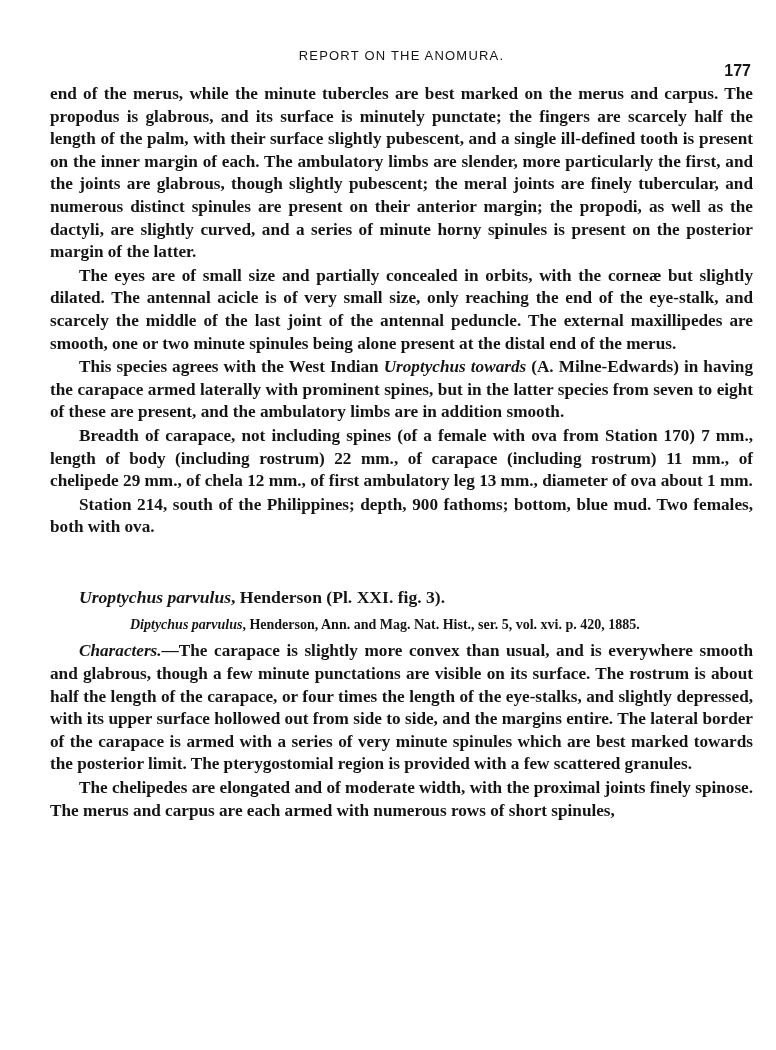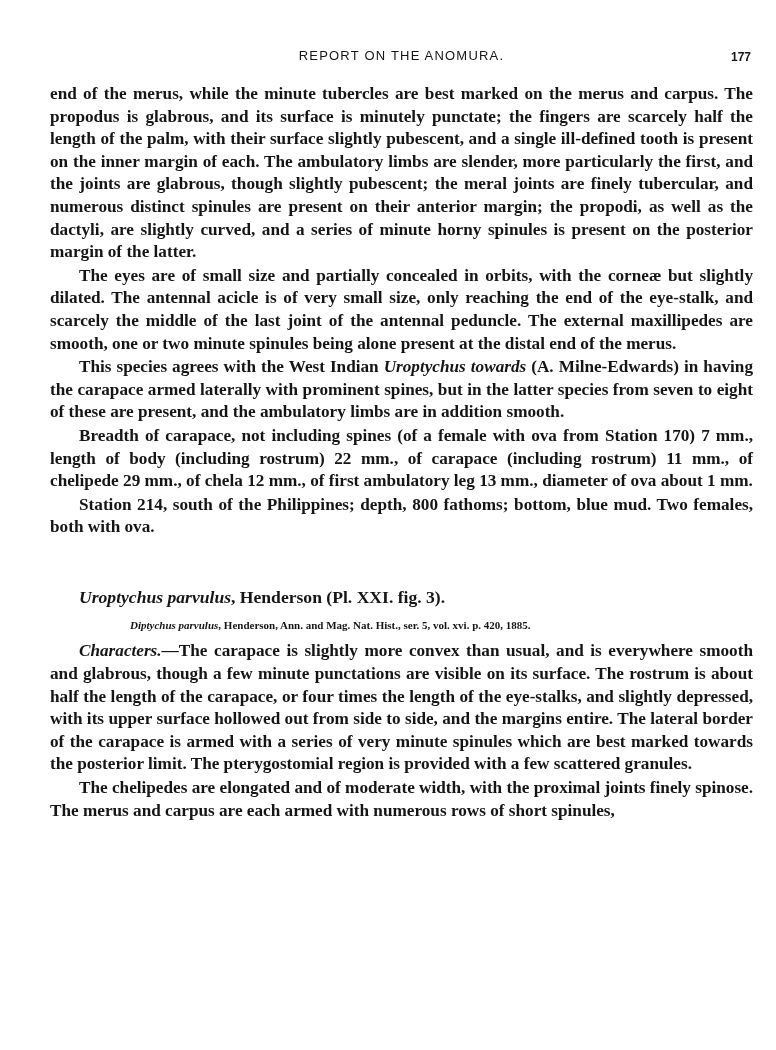--- a/index.html
+++ b/index.html
@@ -34,22 +34,22 @@
       left: 0;
       right: 0;
       text-align: center;
       font-size: 13px;
       letter-spacing: 1.2px;
       top: 2px;
     }
     .page-number {
       position: absolute;
       right: 2px;
-      top: 4px;
-      font-size: 12px;
+      top: 16px;
+      font-size: 16px;
       font-weight: bold;
     }
     .body-text {
       position: absolute;
       top: 83px;
       left: 0;
       width: 703px;
       font-family: "Liberation Serif", "DejaVu Serif", serif;
       font-size: 17.2px;
       line-height: 22.6px;
@@ -67,21 +67,21 @@
     .species-heading {
       margin-top: 47px !important;
       text-indent: 29px;
       font-size: 17.6px;
       text-align: left;
     }
     .synonymy {
       margin: 8px 0 6px 0 !important;
       text-indent: 0 !important;
       padding-left: 80px;
-      font-size: 11px;
+      font-size: 14px;
       line-height: 18px;
       text-align: left !important;
     }
     em { font-style: italic; }
   </style>
 </head>
 <body>
 
 <div class="page">
 
@@ -95,21 +95,21 @@
     <p class="noindent">end of the merus, while the minute tubercles are best marked on the merus and carpus. The propodus is glabrous, and its surface is minutely punctate; the fingers are scarcely half the length of the palm, with their surface slightly pubescent, and a single ill-defined tooth is present on the inner margin of each. The ambulatory limbs are slender, more particularly the first, and the joints are glabrous, though slightly pubescent; the meral joints are finely tubercular, and numerous distinct spinules are present on their anterior margin; the propodi, as well as the dactyli, are slightly curved, and a series of minute horny spinules is present on the posterior margin of the latter.</p>
 
     <p>The eyes are of small size and partially concealed in orbits, with the corneæ but slightly dilated. The antennal acicle is of very small size, only reaching the end of the eye-stalk, and scarcely the middle of the last joint of the antennal peduncle. The external maxillipedes are smooth, one or two minute spinules being alone present at the distal end of the merus.</p>
 
 
     <p><span>This species agrees with the West Indian </span><em>Uroptychus towards</em><span> (A. Milne-Edwards) in having the carapace armed laterally with prominent spines, but in the latter species from seven to eight of these are present, and the ambulatory limbs are in addition smooth.</span></p>
 
     <p>Breadth of carapace, not including spines (of a female with ova from Station 170) 7 mm., length of body (including rostrum) 22 mm., of carapace (including rostrum) 11 mm., of chelipede 29 mm., of chela 12 mm., of first ambulatory leg 13 mm., diameter of ova about 1 mm.</p>
 
 
-    <p>Station 214, south of the Philippines; depth, 800 fathoms; bottom, blue mud. Two females, both with ova.</p>
+    <p>Station 214, south of the Philippines; depth, 900 fathoms; bottom, blue mud. Two females, both with ova.</p>
 
     <p class="species-heading"><em>Uroptychus parvulus</em><span>, Henderson (Pl. XXI. fig. 3).</span></p>
 
     <p class="synonymy"><em>Diptychus parvulus</em><span>, Henderson, Ann. and Mag. Nat. Hist., ser. 5, vol. xvi. p. 420, 1885.</span></p>
 
     <p><em>Characters.</em><span>—The carapace is slightly more convex than usual, and is everywhere smooth and glabrous, though a few minute punctations are visible on its surface. The rostrum is about half the length of the carapace, or four times the length of the eye-stalks, and slightly depressed, with its upper surface hollowed out from side to side, and the margins entire. The lateral border of the carapace is armed with a series of very minute spinules which are best marked towards the posterior limit. The pterygostomial region is provided with a few scattered granules.</span></p>
 
     <p>The chelipedes are elongated and of moderate width, with the proximal joints finely spinose. The merus and carpus are each armed with numerous rows of short spinules,</p>
 
   </div>

